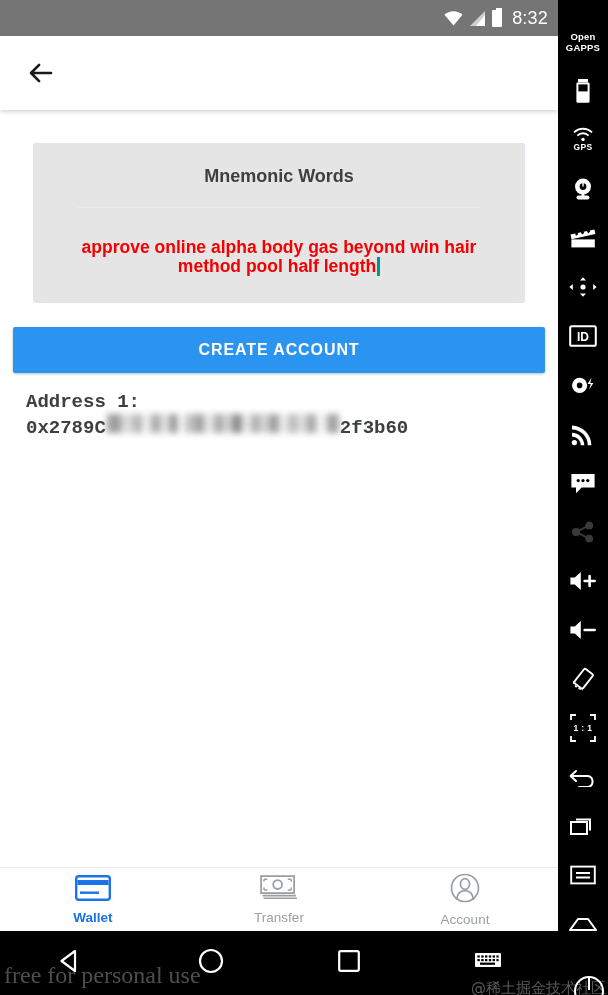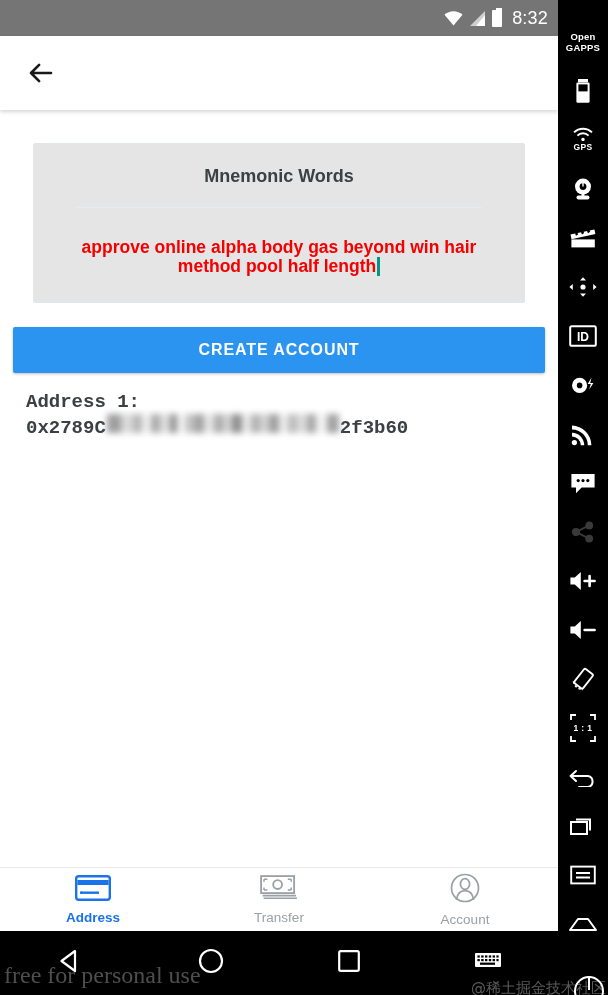--- a/index.html
+++ b/index.html
@@ -218,21 +218,21 @@
     <div class="bottomnav">
       <div class="navitem active">
         <span>
           <svg width="36" height="26" viewBox="0 0 36 26">
             <rect x="1.2" y="1.2" width="33.6" height="23.6" rx="2.5" fill="none" stroke="#1a73e8" stroke-width="2.4"></rect>
             <rect x="2.4" y="5" width="31.2" height="5" fill="#1a73e8"></rect>
             <rect x="6" y="16.5" width="18" height="2.4" fill="#1a73e8"></rect>
             <rect x="5" y="16.5" width="2.2" height="2.4" fill="#1a73e8"></rect>
           </svg>
         </span>
-        <span class="lbl">Address</span>
+        <span class="lbl">Wallet</span>
       </div>
       <div class="navitem">
         <span>
           <svg width="38" height="26" viewBox="0 0 38 26">
             <rect x="1.1" y="1.1" width="33" height="17" fill="none" stroke="#9aa0a6" stroke-width="1.8"></rect>
             <circle cx="17.6" cy="9.6" r="4.4" fill="none" stroke="#9aa0a6" stroke-width="1.8"></circle>
             <path d="M4 4.2 h3.4 M4 4.2 v2.6 M31.2 4.2 h-3.4 M31.2 4.2 v2.6 M4 15 h3.4 M4 15 v-2.6 M31.2 15 h-3.4 M31.2 15 v-2.6" stroke="#9aa0a6" stroke-width="1.5" fill="none"></path>
             <path d="M2.6 20.6 h33.4 M3.6 23.2 h33.4" stroke="#9aa0a6" stroke-width="1.6"></path>
           </svg>
         </span>

